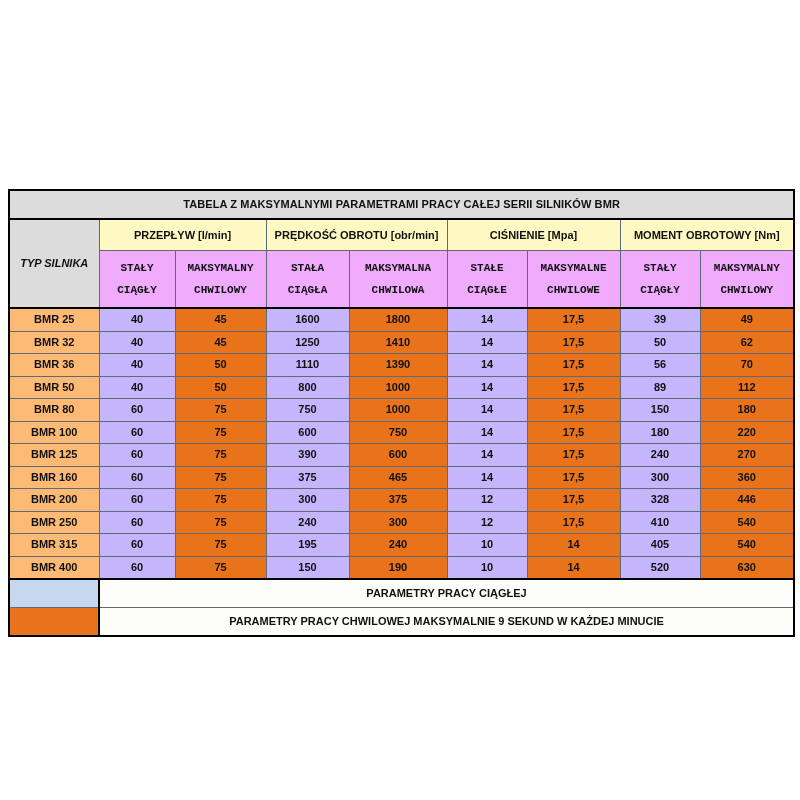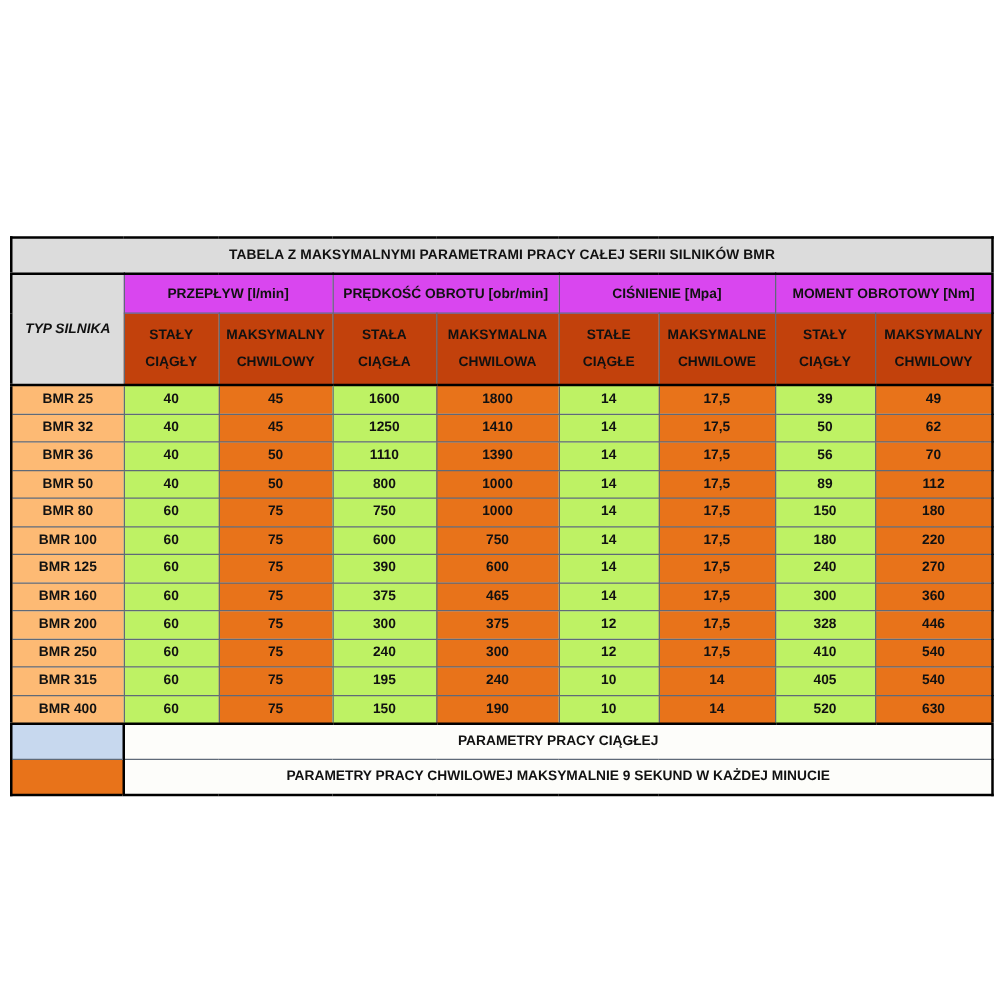--- a/index.html
+++ b/index.html
@@ -74,58 +74,59 @@
     background: #dcdcdc;
     height: 27px;
     font-size: 12.5px;
     font-weight: bold;
     color: #151515;
     letter-spacing: 0.1px;
     border-bottom: 2px solid #000000 !important;
   }
 
   .group-cell {
-    background: #d946ef;
+    background: #fef9c3;
     height: 30px;
     font-size: 11.5px;
     font-weight: bold;
     color: #151515;
   }
 
   .typ-cell {
     background: #dcdcdc;
     font-size: 11.5px;
     font-weight: bold;
     color: #151515;
     border-bottom: 2px solid #000000 !important;
     font-style: italic;
   }
 
   .sub-cell {
-    background: #c2410c;
+    background: #f0abfc;
     height: 56px;
     font-size: 11px;
     font-weight: bold;
     color: #151515;
     border-bottom: 2px solid #000000 !important;
+    font-family: Liberation Mono, monospace;
   }
   .sub-cell .l1 { display: block; }
   .sub-cell .l2 { display: block; margin-top: 9px; }
 
   tr.data-row td { height: 21.5px; }
 
   td.model {
     background: #fdba74;
     color: #101010;
     font-size: 11.5px;
     font-weight: bold;
   }
 
   td.cont {
-    background: #bef264;
+    background: #c4b5fd;
     color: #17223c;
     font-size: 12px;
     font-weight: bold;
   }
 
   td.peak {
     background: #e8731a;
     color: #4d1e06;
     font-size: 12px;
     font-weight: bold;

